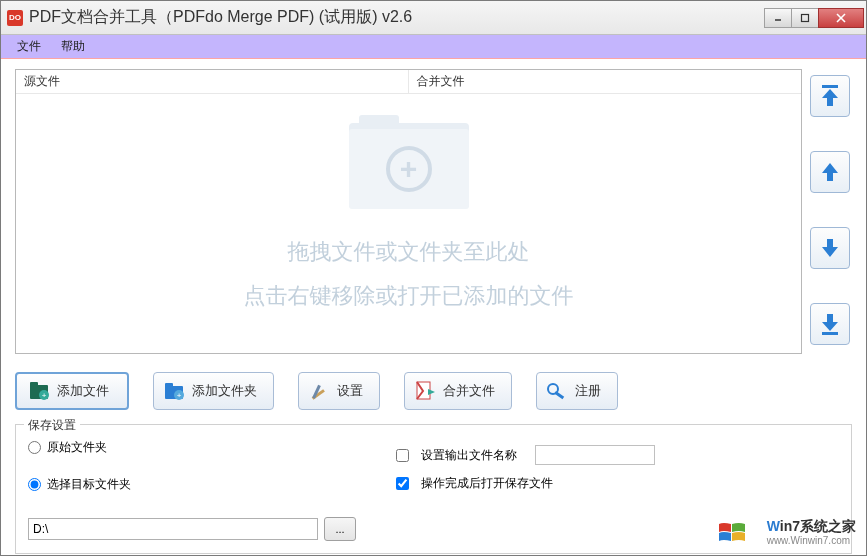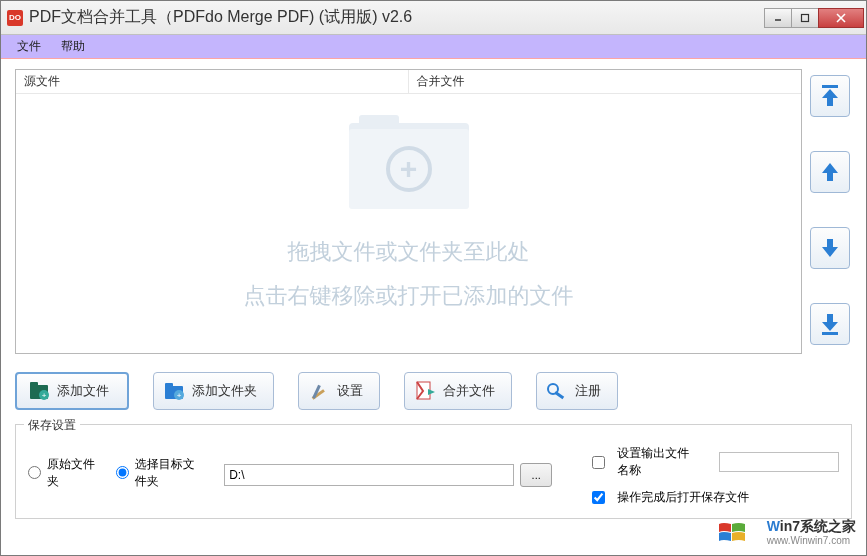--- a/index.html
+++ b/index.html
@@ -40,21 +40,21 @@
 .side-btn { width: 40px; height: 42px; border: 1px solid #9fb8d6; border-radius: 4px; background: linear-gradient(#fdfdfd,#e8eff6); display: flex; align-items: center; justify-content: center; cursor: pointer; }
 .arrow-svg { width: 20px; height: 24px; }
 
 .toolbar { display: flex; gap: 24px; margin-top: 18px; }
 .tool-btn { height: 38px; padding: 0 16px 0 8px; border: 1px solid #a8bcd6; border-radius: 4px; background: linear-gradient(#fefefe,#e6edf5); display: flex; align-items: center; gap: 6px; cursor: pointer; font-size: 13px; color: #333; }
 .tool-btn.primary { border: 2px solid #6fa3d8; padding: 0 18px 0 10px; }
 .tool-icon { width: 24px; height: 24px; display: flex; align-items: center; justify-content: center; }
 
 .save-group { margin-top: 14px; border: 1px solid #d0d0d0; position: relative; padding: 14px 12px 12px 12px; display: flex; gap: 40px; }
 .save-legend { position: absolute; top: -8px; left: 8px; background: #fff; padding: 0 4px; font-size: 12px; color: #333; }
-.save-left { display: flex; gap: 20px; }
+.save-left { display: flex; flex-direction: column; gap: 20px; }
 .radio-row { display: flex; align-items: center; gap: 6px; }
 .path-row { display: flex; align-items: center; gap: 6px; margin-top: 4px; }
 .path-input { width: 290px; height: 22px; border: 1px solid #b0b0b0; padding: 2px 4px; font-size: 12px; background: #fff; }
 .browse-btn { width: 32px; height: 24px; border: 1px solid #a0a0a0; border-radius: 3px; background: linear-gradient(#f6f6f6,#e4e4e4); cursor: pointer; font-size: 11px; }
 .save-right { display: flex; flex-direction: column; gap: 10px; padding-top: 6px; }
 .check-row { display: flex; align-items: center; gap: 12px; }
 .name-input { width: 120px; height: 20px; border: 1px solid #c0c0c0; margin-left: 6px; background: #fff; }
 
 .watermark { position: absolute; right: 10px; bottom: 8px; display: flex; align-items: center; gap: 20px; }
 .wm-flag { width: 30px; height: 26px; }

